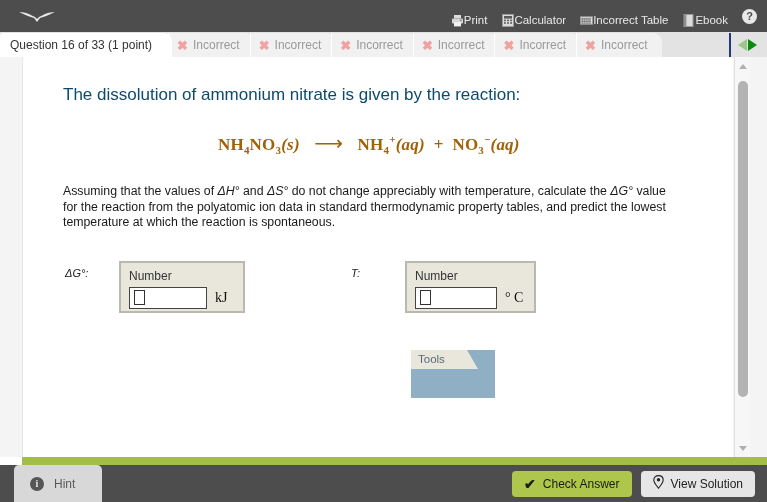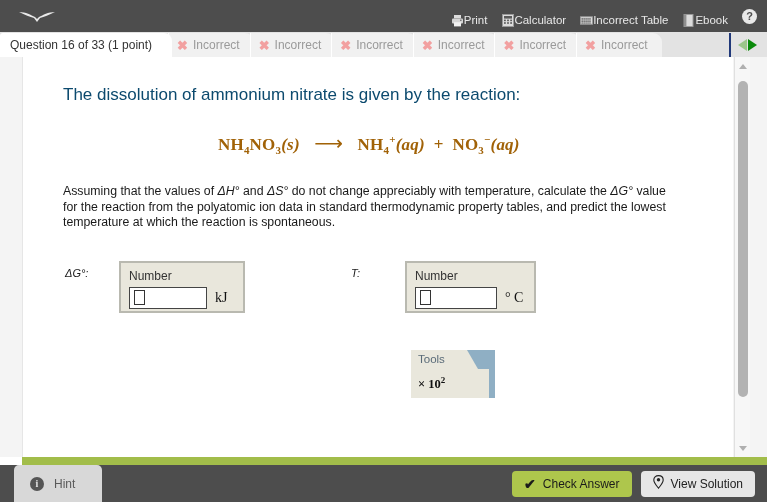--- a/index.html
+++ b/index.html
@@ -532,25 +532,20 @@
           <div class="nrow">
             <div class="ninput" style="width:82px;">
               <span class="caretbox"></span>
             </div>
             <span class="unit">° C</span>
           </div>
         </div>
 
         <div id="tools-panel" style="left:348px; top:53px;margin-top:36px;">
           <div id="tools-tab">Tools</div>
-          <div id="tools-body">
-            <span class="sci">
-              <span>× 10</span><sup>2</sup>
-            </span>
-          </div>
         </div>
 
       </div>
     </div>
   </div>
 
   <div id="scrollbar">
     <div class="sb-arrow up">
       <div class="sb-tri u"></div>
     </div>

